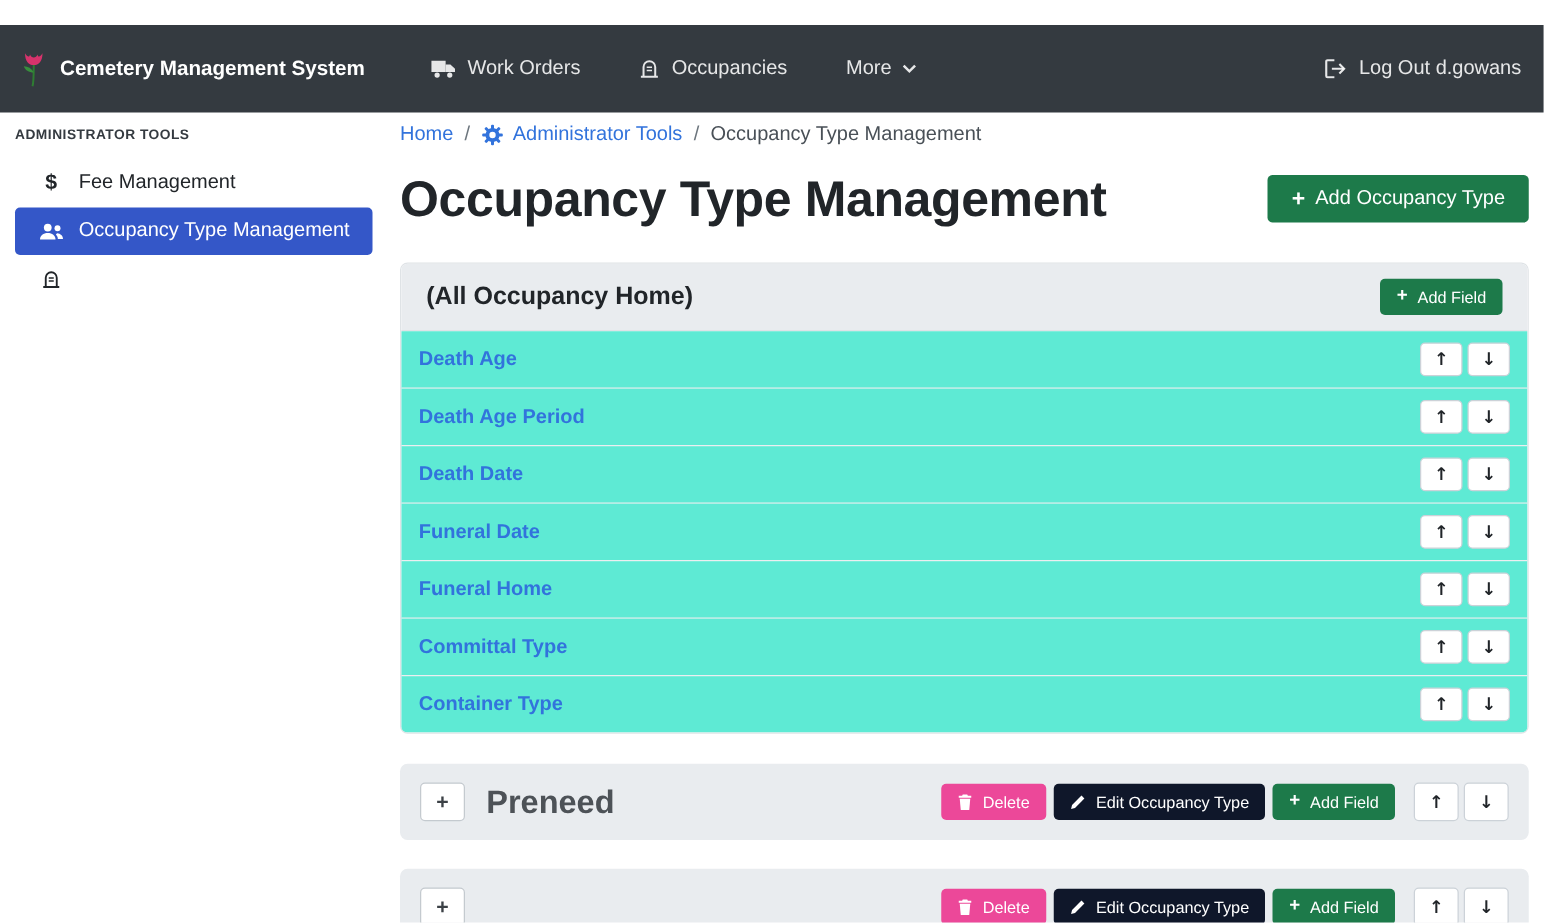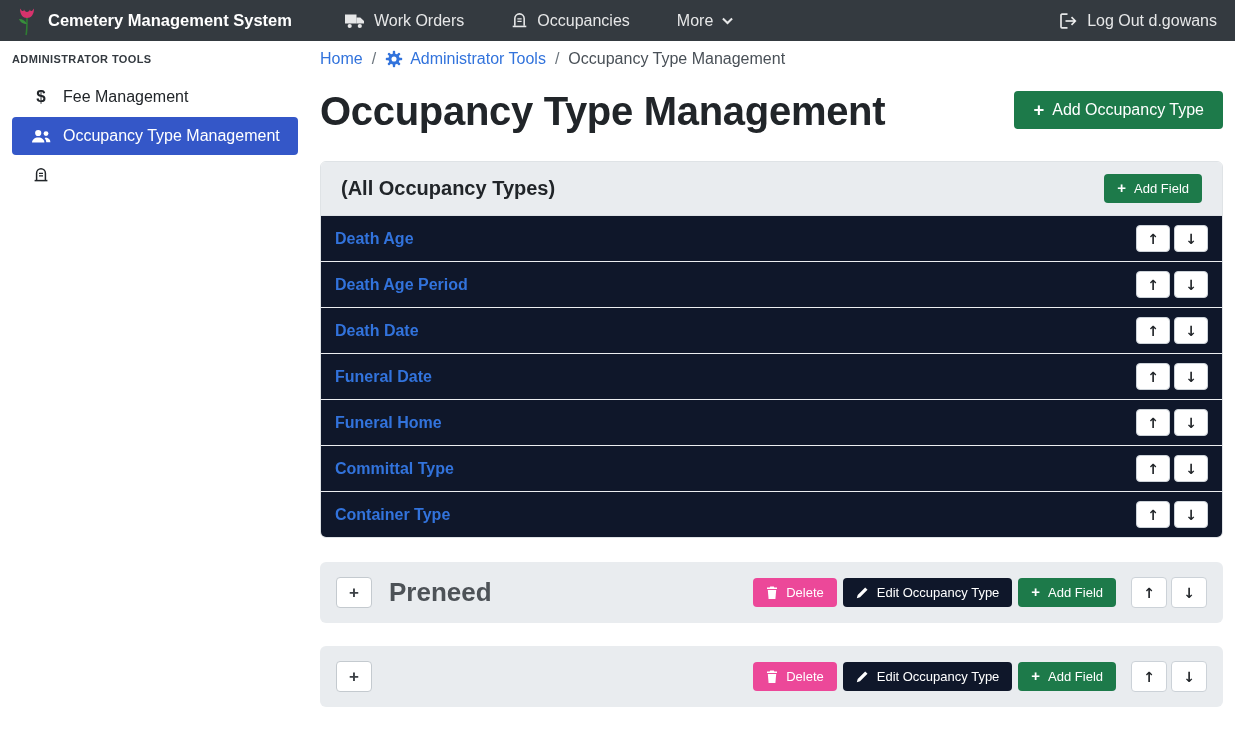--- a/index.html
+++ b/index.html
@@ -1,22 +1,22 @@
 <!DOCTYPE html>
 <html><head>
 <meta charset="utf-8">
 <style>
   * { margin:0; padding:0; box-sizing:border-box; }
   html,body { width:1235px; height:738px; overflow:hidden; background:#fff;
     font-family:"Liberation Sans","DejaVu Sans",sans-serif; color:#212529; }
   a { text-decoration:none; }
 
   
-  .navbar { height:41px; background:#343a40; display:flex; align-items:center;
-    padding:0 16px; color:rgba(255,255,255,.88); }
+  .navbar { height:70px; background:#343a40; display:flex; align-items:center;
+    padding:0 16px; color:rgba(255,255,255,.88);margin-top:20px; }
   .brand { display:flex; align-items:center; gap:10px; color:#fff;
     font-weight:700; font-size:16.5px; margin-right:36px; cursor:pointer; }
   .nav-link { display:flex; align-items:center; gap:9px; font-size:16px;
     color:rgba(255,255,255,.88); margin-right:30px; cursor:pointer;padding-left:17px; }
   .nav-spacer { flex:1; }
   .logout { margin-right:2px; }
 
   
   .layout { display:flex; align-items:flex-start; }
 
@@ -53,21 +53,21 @@
   .btn-red   { background:#ec4899; }
   .btn-teal  { background:#0f172a; }
   .plus { font-weight:700; font-size:1.15em; line-height:1; }
 
   
   .card { border:1px solid #dfe3e6; border-radius:6px; overflow:hidden; margin-bottom:24px; }
   .card-head { background:#e9ecef; padding:12px 20px; display:flex;
     align-items:center; justify-content:space-between; border-bottom:1px solid #dee2e6; }
   .card-title { font-size:20px; font-weight:700; color:#212529; }
   .field-row { display:flex; align-items:center; justify-content:space-between;
-    padding:9px 14px; border-bottom:1px solid #eceef0; background:#0f172a; }
+    padding:9px 14px; border-bottom:1px solid #eceef0; background:#5eead4; }
   .field-row:last-of-type { border-bottom:none; }
   .field-link { color:#3273dc; font-weight:700; font-size:16px; cursor:pointer; }
 
   .arrow-group { display:flex; gap:4px; }
   .arrow-btn { width:34px; height:27px; background:#fff; border:1px solid #ccd2d8;
     border-radius:4px; font-size:14px; font-weight:700; color:#212529;
     display:flex; align-items:center; justify-content:center; cursor:pointer;
     font-family:"DejaVu Sans","Liberation Sans",sans-serif; }
 
   
@@ -186,21 +186,21 @@
     <div class="page-head">
       <h1 class="page-title">Occupancy Type Management</h1>
       <button class="btn btn-lg btn-green">
         <span class="plus">+</span>
         <span>Add Occupancy Type</span>
       </button>
     </div>
 
     <section class="card">
       <div class="card-head">
-        <span class="card-title">(All Occupancy Types)</span>
+        <span class="card-title">(All Occupancy Home)</span>
         <button class="btn btn-sm btn-green">
           <span class="plus">+</span>
           <span>Add Field</span>
         </button>
       </div>
 
         <div class="field-row">
           <a class="field-link">Death Age</a>
           <div class="arrow-group">
             <button class="arrow-btn">↑</button>

